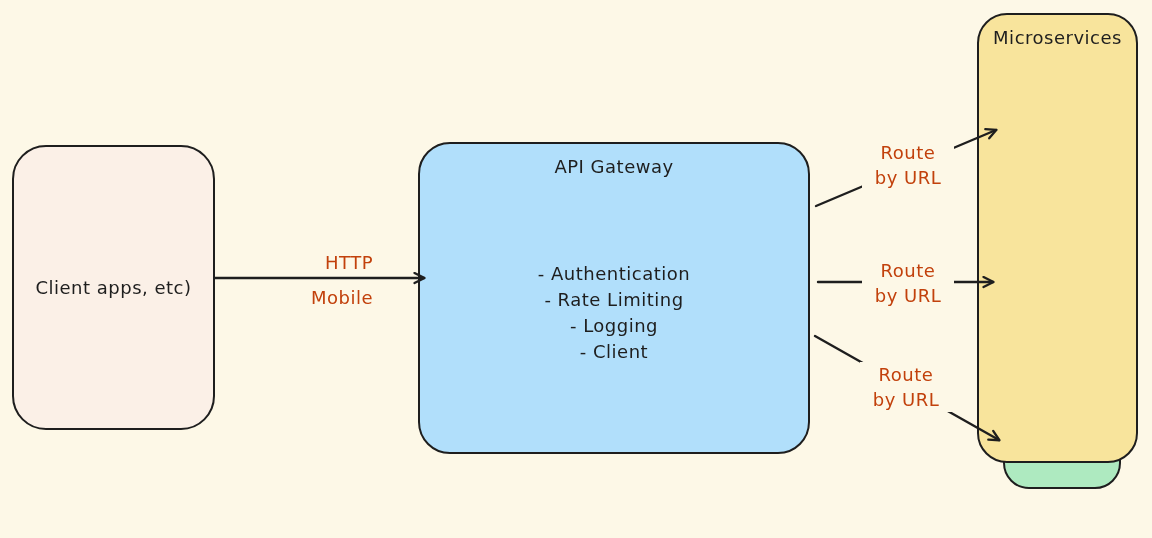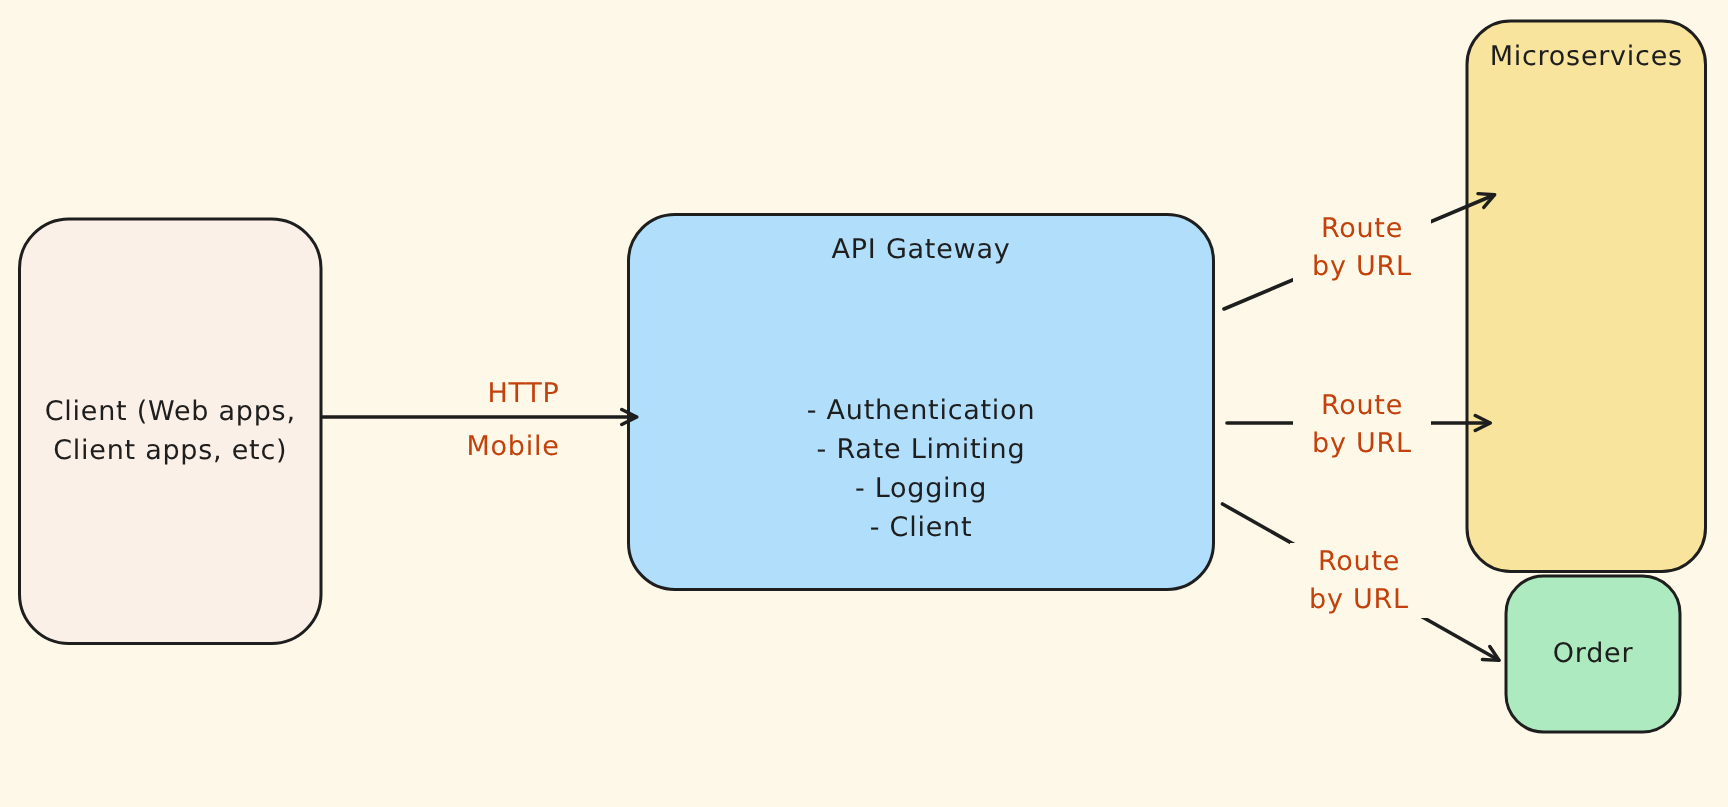--- a/index.html
+++ b/index.html
@@ -34,41 +34,41 @@
     left: 12px; top: 145px;
     width: 203px; height: 285px;
     border-radius: 34px;
     background: #fbf0e7;
     display: flex; align-items: center; justify-content: center;
     flex-direction: column;
   }
   
   #gateway {
     left: 418px; top: 142px;
-    width: 392px; height: 252px;
+    width: 392px; height: 312px;
     border-radius: 32px;
     background: #b1dffb;
   }
   #gateway-title {
     margin-top: 12px;
     text-align: center;
     font-size: 18px;
     letter-spacing: 0.5px;
   }
   #gateway-features {
     margin-top: 84px;
     text-align: center;
     font-size: 18px;
     line-height: 26px;
     letter-spacing: 0.5px;
   }
   
   #microservices {
     left: 977px; top: 13px;
-    width: 161px; height: 369px;
+    width: 161px; height: 450px;
     border-radius: 30px;
     background: #f8e49c;
   }
   #microservices-title {
     margin-top: 12px;
     text-align: center;
     font-size: 18px;
     letter-spacing: 0.5px;
   }
   .service {
@@ -113,21 +113,20 @@
   #route-label-0 { left: 862px; top: 140px; }
   #route-label-1 { left: 862px; top: 258px; }
   #route-label-2 { left: 860px; top: 362px; }
 </style>
 </head>
 <body>
 
 <div id="canvas">
 
   <div id="client" class="node">
-    <div class="node-label">Client (Web apps,</div>
     <div class="node-label">Client apps, etc)</div>
   </div>
 
   <div id="gateway" class="node">
     <div id="gateway-title">API Gateway</div>
     <div id="gateway-features">
       <div>- Authentication</div>
       <div>- Rate Limiting</div>
       <div>- Logging</div>
       <div>- Client</div>

